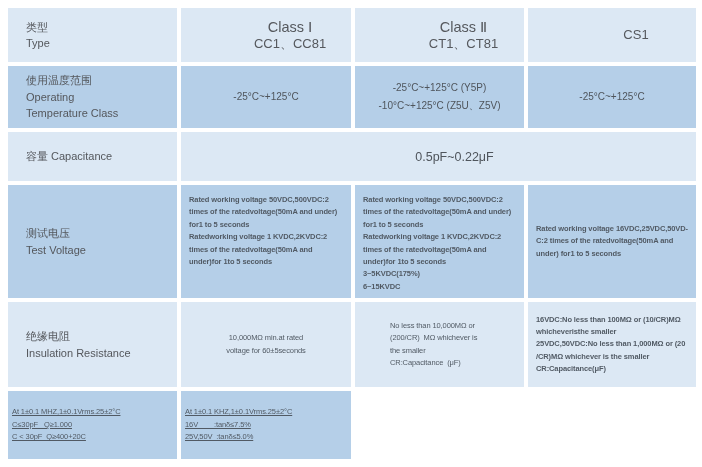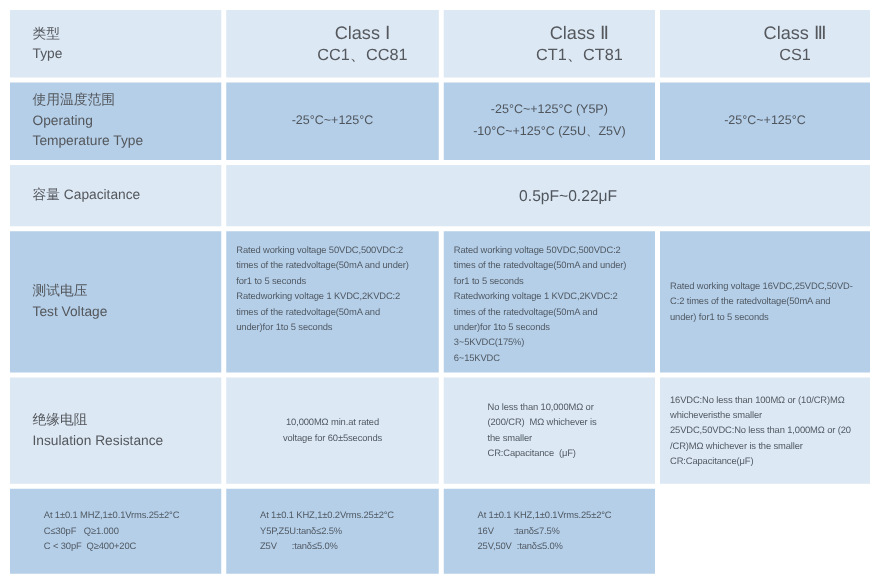--- a/index.html
+++ b/index.html
@@ -71,48 +71,47 @@
   }
 
   
   .small {
     font-size: 7.5px;
     letter-spacing: -0.1px;
     line-height: 1.65;
     color: #515a64;
   }
   .top-align { justify-content: flex-start; padding-top: 9px; }
-  .pad-sm { padding-left: 8px; padding-right: 3px; }
-  .pad-md { padding-left: 27px; padding-right: 3px; }
+  .pad-sm { padding-left: 8px; padding-right: 3px; font-weight: bold; }
+  .pad-md { padding-left: 4px; padding-right: 3px; text-decoration: underline; }
   .pad-lg { padding-left: 35px; padding-right: 16px; }
   .center-text { text-align: center; }
 </style>
 </head>
 <body>
 
 <div class="spec-table">
 
   <div class="cell light label-cell pre">类型
 Type</div>
   <div class="cell light class-cell">
     <div class="class-title">Class Ⅰ</div>
     <div class="class-sub">CC1、CC81</div>
   </div>
   <div class="cell light class-cell">
     <div class="class-title">Class Ⅱ</div>
     <div class="class-sub">CT1、CT81</div>
   </div>
   <div class="cell light class-cell">
-    <div class="class-title">Class Ⅲ</div>
     <div class="class-sub">CS1</div>
   </div>
 
   <div class="cell dark label-cell pre">使用温度范围
 Operating
-Temperature Type</div>
+Temperature Class</div>
   <div class="cell dark value-center pre">-25°C~+125°C</div>
   <div class="cell dark value-center pre">-25°C~+125°C (Y5P)
 -10°C~+125°C (Z5U、Z5V)</div>
   <div class="cell dark value-center pre">-25°C~+125°C</div>
 
   <div class="cell light label-cell pre">容量 Capacitance</div>
   <div class="cell light cap-cell">0.5pF~0.22μF</div>
 
   <div class="cell dark label-cell pre">测试电压
 Test Voltage</div>
@@ -144,20 +143,17 @@
 CR:Capacitance  (μF)</div>
   <div class="cell light small pre pad-sm">16VDC:No less than 100MΩ or (10/CR)MΩ
 whicheveristhe smaller
 25VDC,50VDC:No less than 1,000MΩ or (20
 /CR)MΩ whichever is the smaller
 CR:Capacitance(μF)</div>
 
   <div class="cell dark small pre pad-md">At 1±0.1 MHZ,1±0.1Vrms.25±2°C
 C≤30pF   Q≥1.000
 C &lt; 30pF  Q≥400+20C</div>
-  <div class="cell dark small pre pad-md">At 1±0.1 KHZ,1±0.2Vrms.25±2°C
-Y5P,Z5U:tanδ≤2.5%
-Z5V      :tanδ≤5.0%</div>
   <div class="cell dark small pre pad-md">At 1±0.1 KHZ,1±0.1Vrms.25±2°C
 16V        :tanδ≤7.5%
 25V,50V  :tanδ≤5.0%</div>
 
 </div>
 
 </body></html>

